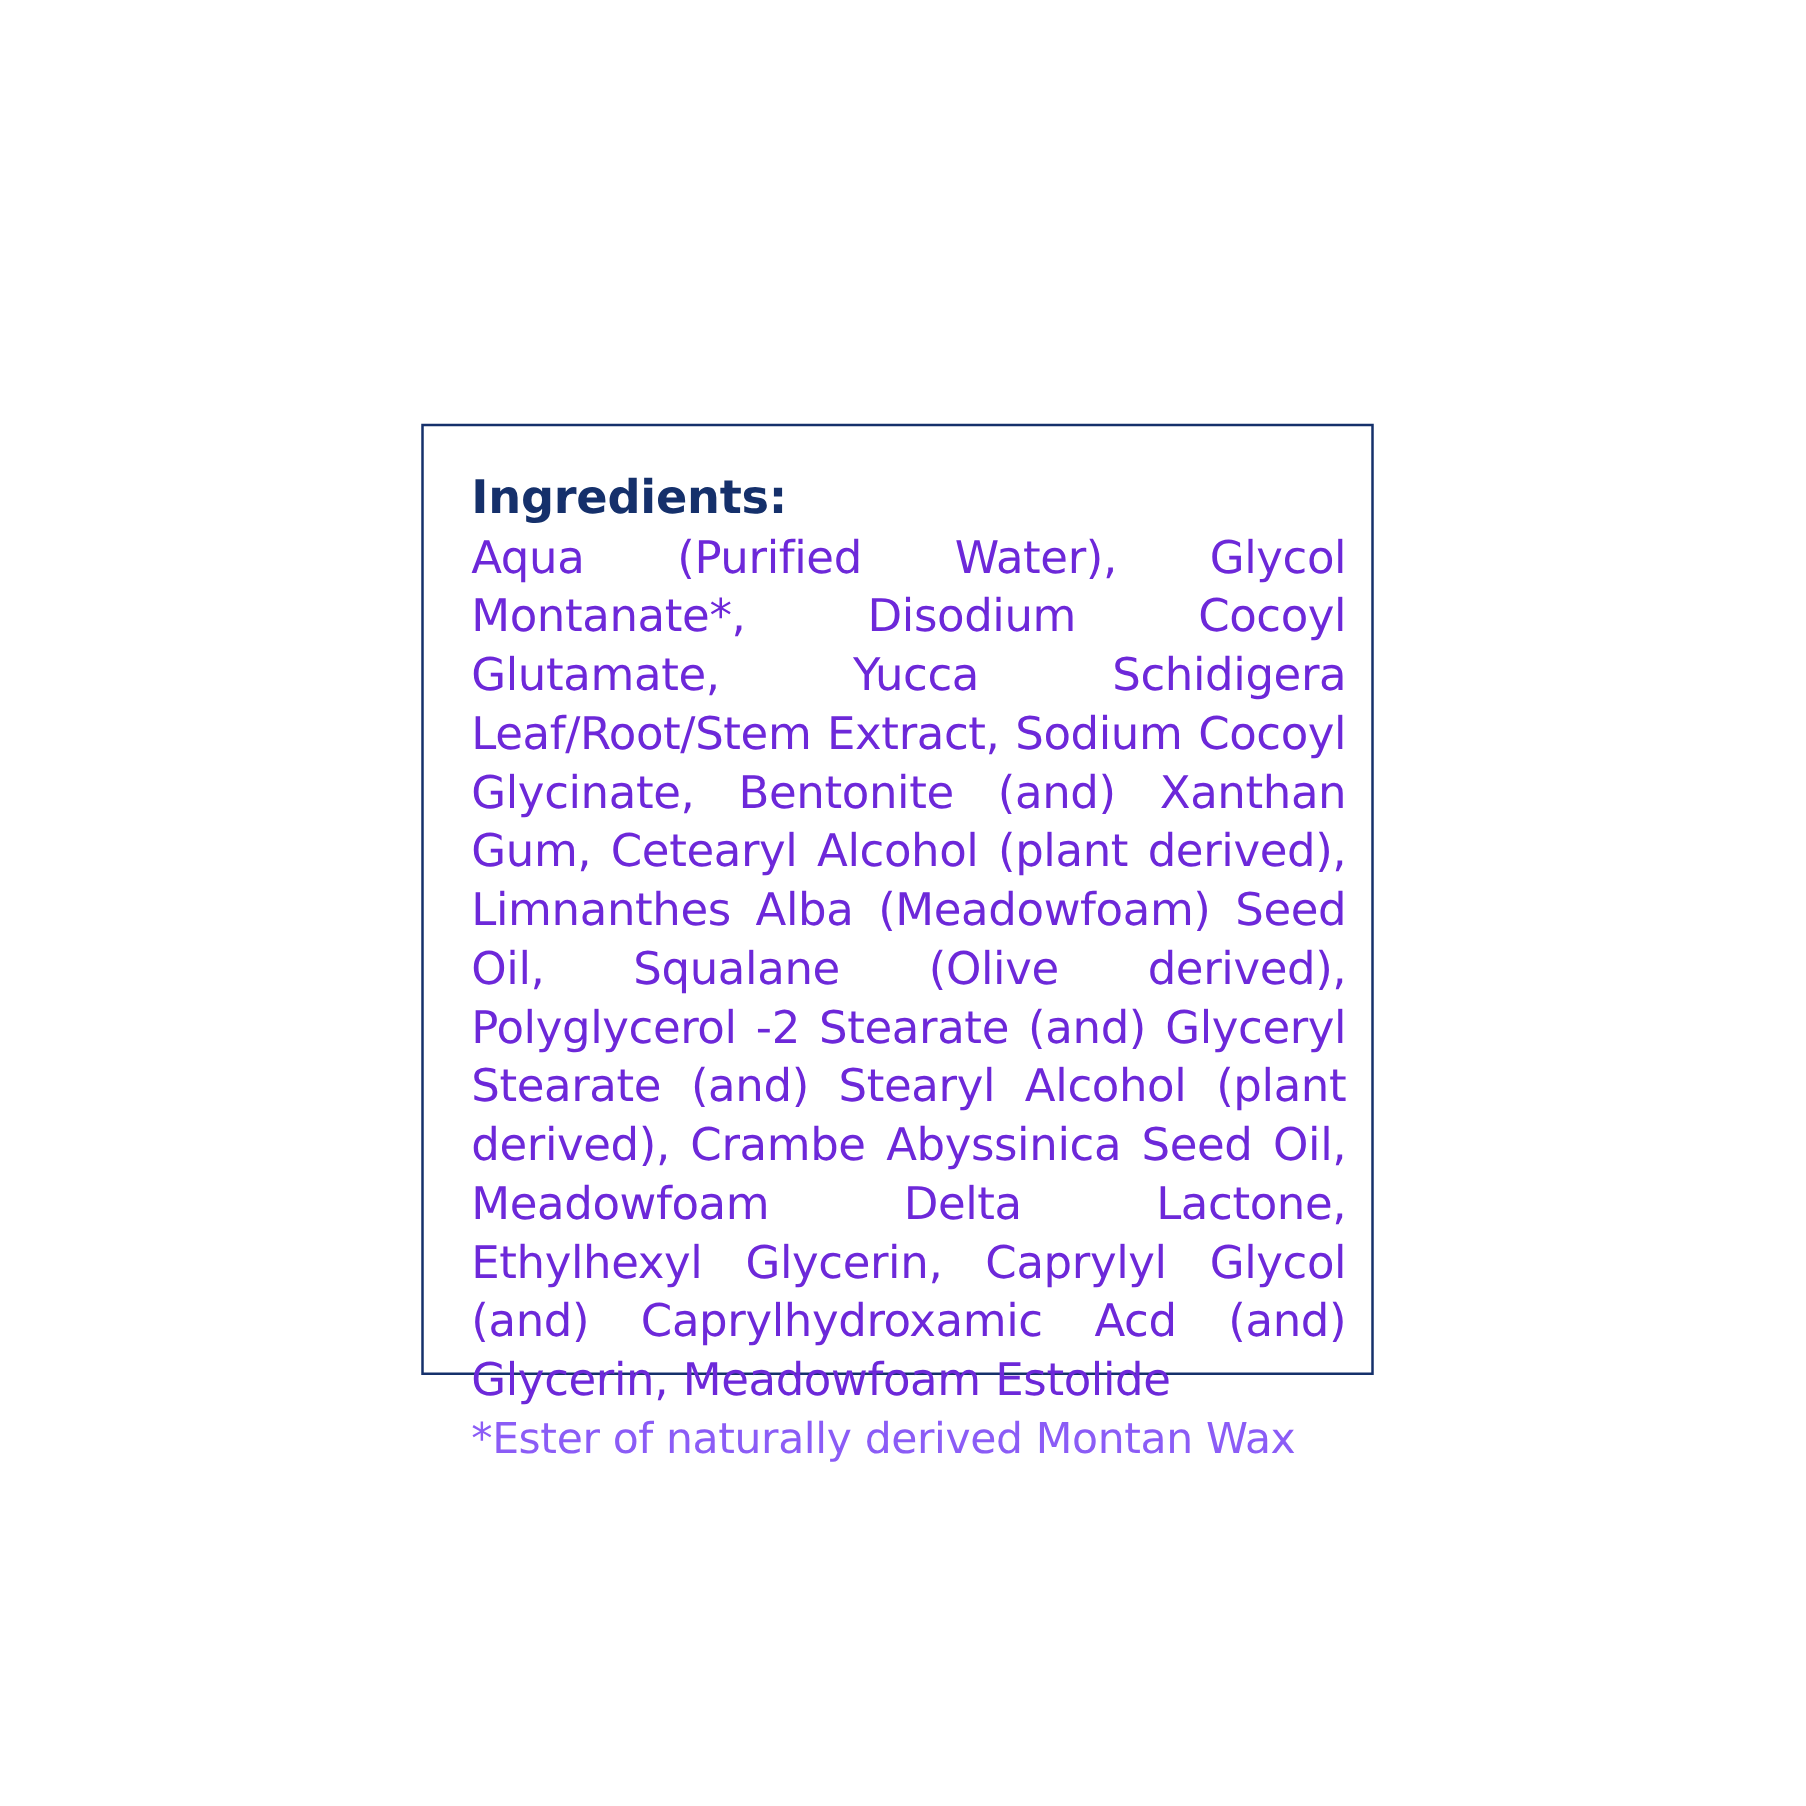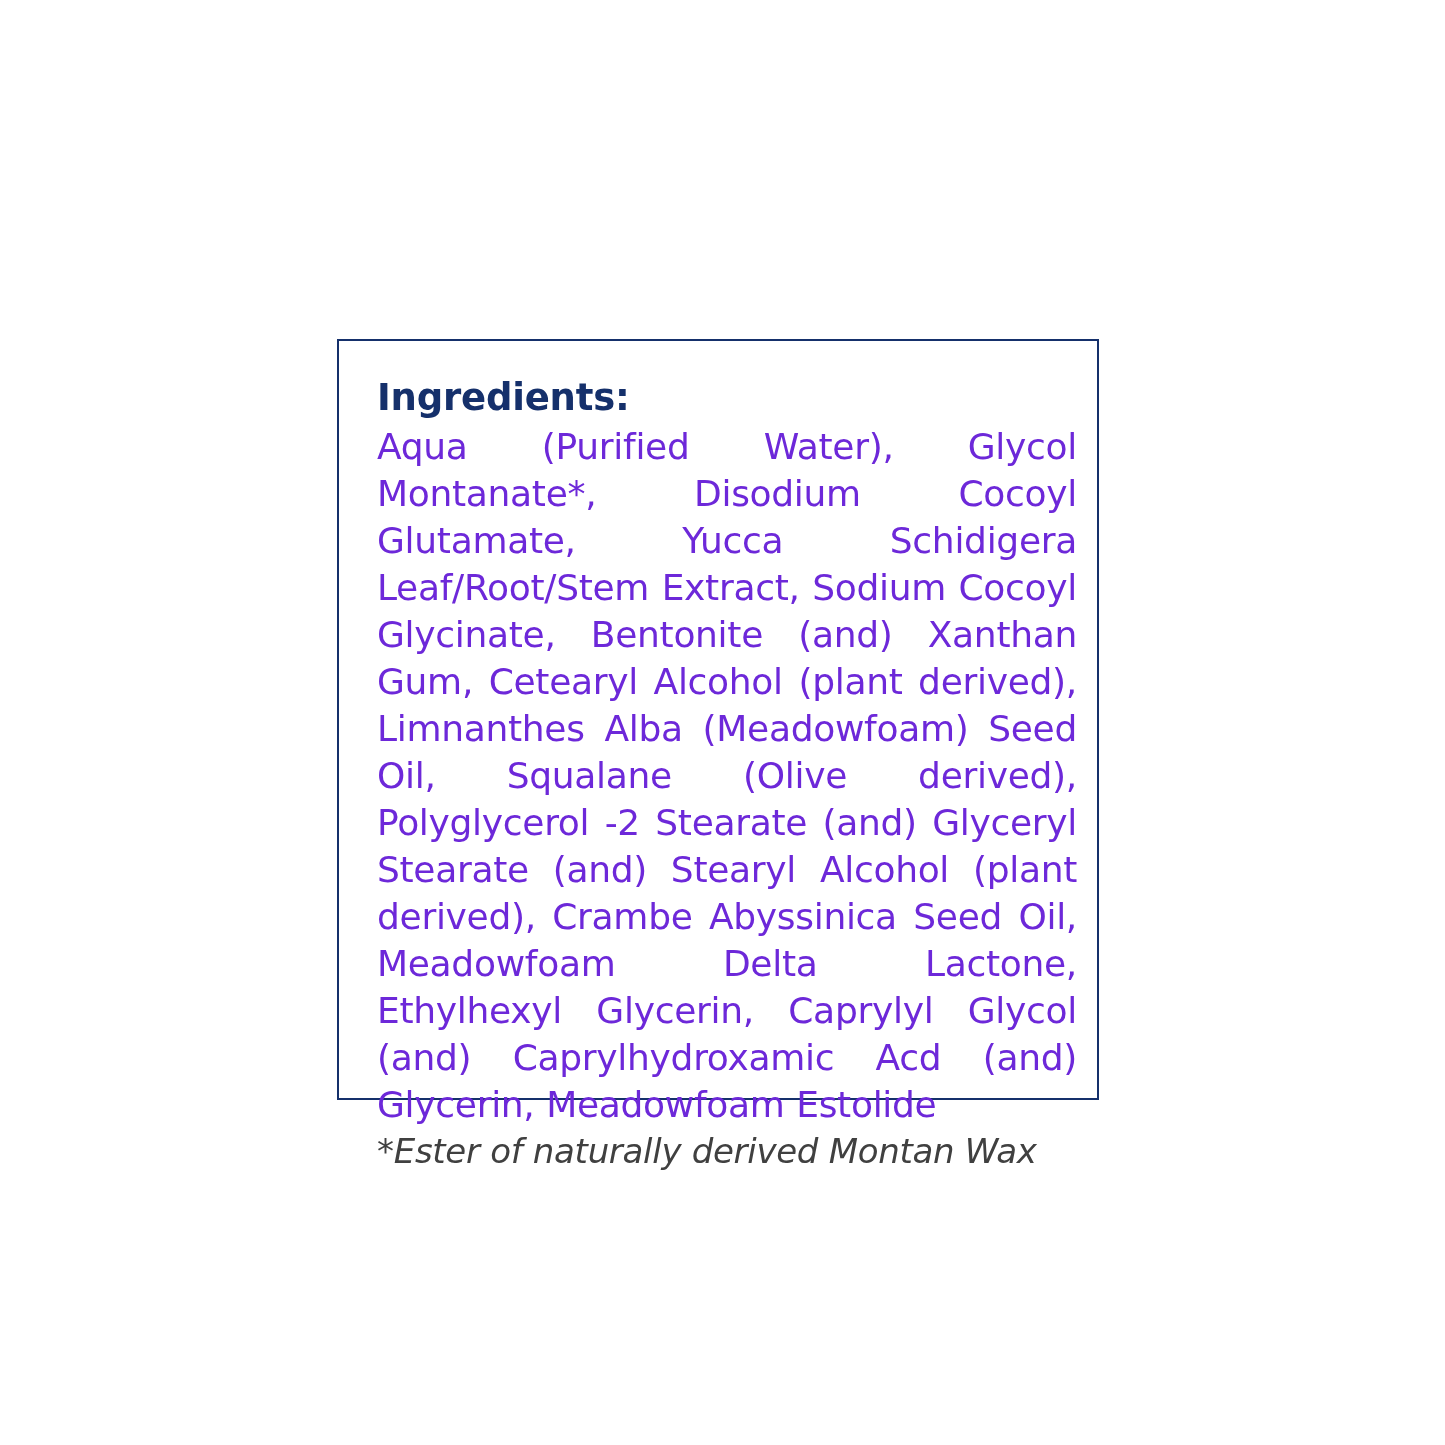--- a/index.html
+++ b/index.html
@@ -51,30 +51,29 @@
     font-size: 36px;
     line-height: 47px;
     letter-spacing: -0.3px;
     text-align: justify;
     text-align-last: left;
     margin: 0;
     width: 700px;
     word-spacing: 0.5px;
   }
   .footnote {
-    color: #404040;
+    color: #8b5cf6;
     font-family: "DejaVu Sans", sans-serif;
     font-weight: normal;
     font-size: 34px;
     line-height: 47px;
     letter-spacing: -0.3px;
     margin: 0;
     text-align: left;
     width: 700px;
-    font-style: italic;
   }
 </style>
 </head>
 <body>
 
 <div class="page">
   <div class="ingredients-panel">
     <div class="panel-inner">
       <div class="heading">Ingredients:</div>
       <div class="ingredient-text">Aqua (Purified Water), Glycol Montanate*, Disodium Cocoyl Glutamate, Yucca Schidigera Leaf/Root/Stem Extract, Sodium Cocoyl Glycinate, Bentonite (and) Xanthan Gum, Cetearyl Alcohol (plant derived), Limnanthes Alba (Meadowfoam) Seed Oil, Squalane (Olive derived), Polyglycerol -2 Stearate (and) Glyceryl Stearate (and) Stearyl Alcohol (plant derived), Crambe Abyssinica Seed Oil, Meadowfoam Delta Lactone, Ethylhexyl Glycerin, Caprylyl Glycol (and) Caprylhydroxamic Acd (and) Glycerin, Meadowfoam Estolide</div>

